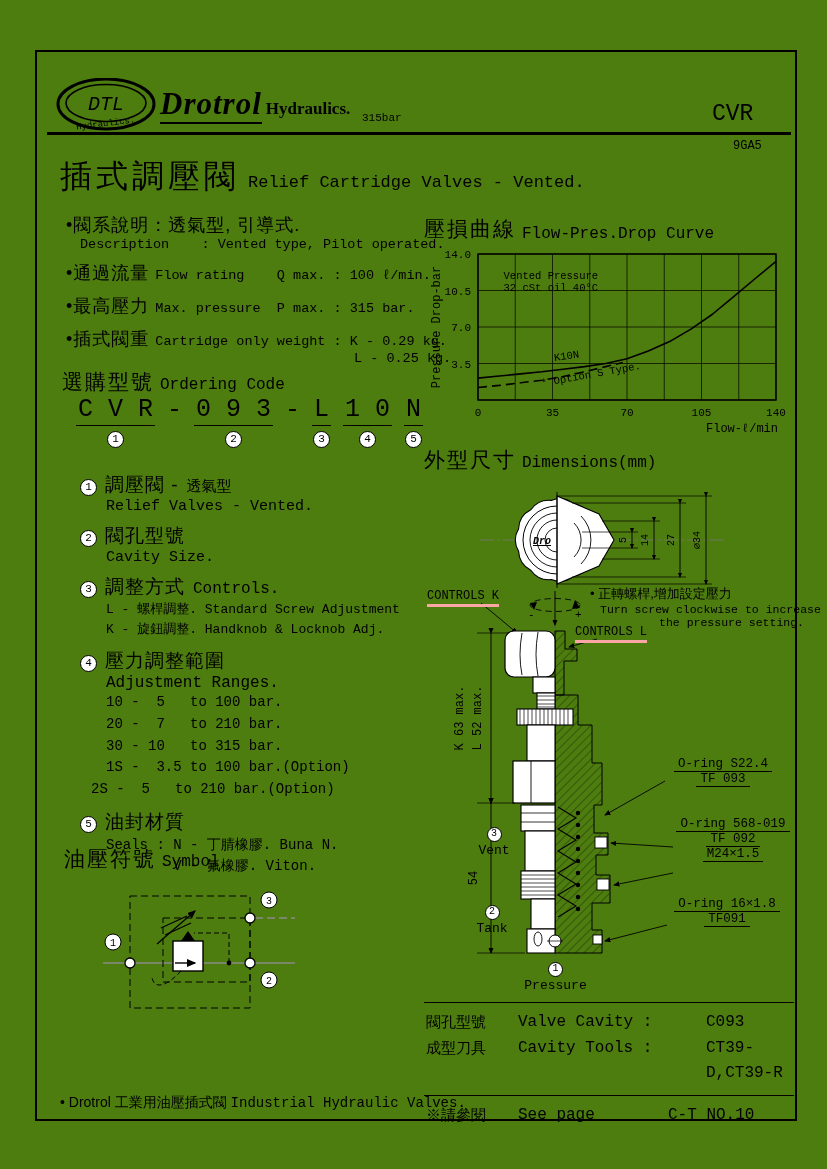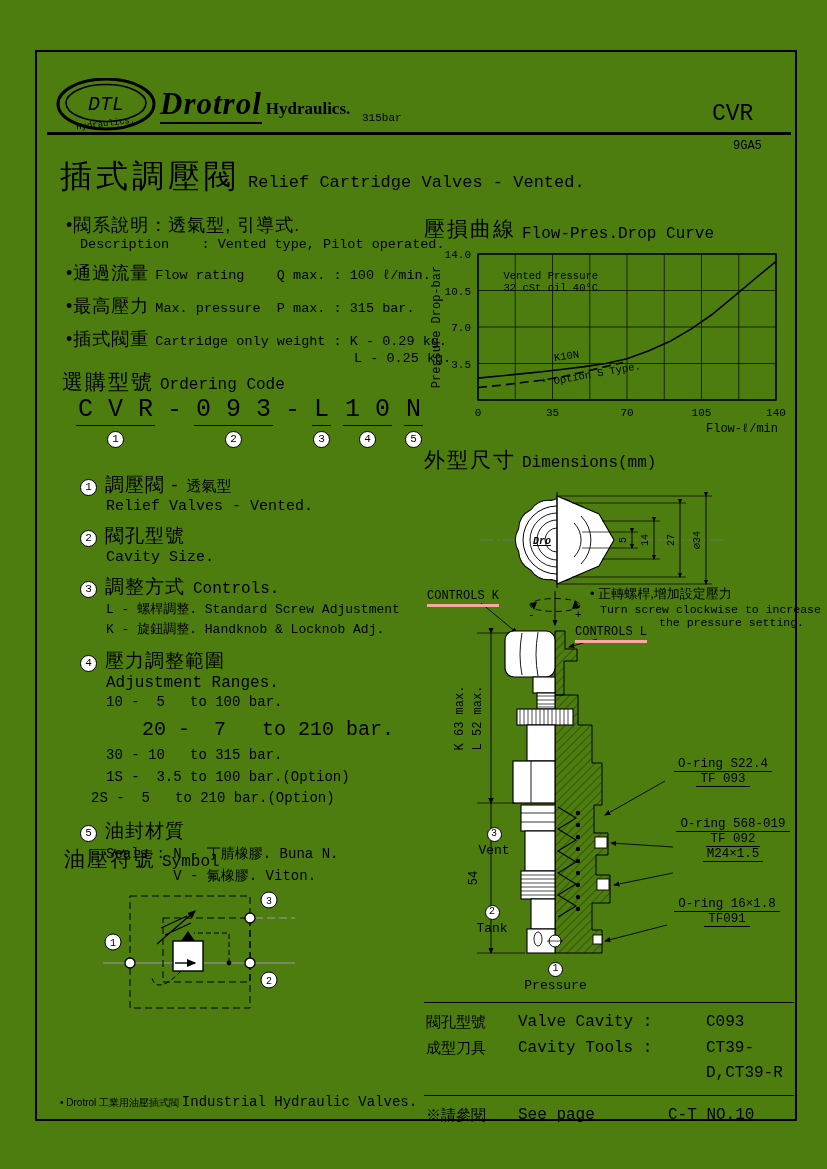--- a/index.html
+++ b/index.html
@@ -56,21 +56,21 @@
   .port-label { text-align:center; font-size:13px; }
   .port-label .circ { margin-bottom:1px; }
   
   .cav-table { border-top:1.5px solid #000; border-bottom:1.5px solid #000; padding:7px 0 8px 2px; }
   .cav-row { display:grid; grid-template-columns:92px 188px auto; font-size:16px; line-height:1.6; }
   .cav-row .zh { font-size:15px; }
   .see-row { display:grid; grid-template-columns:92px 150px auto; font-size:16px; margin-top:10px; padding-left:2px; }
   .see-row .zh { font-size:15px; }
   
   .footer { font-size:14px; }
-  .footer .zh { font-size:10px; }
+  .footer .zh { font-size:14px; }
   svg text { font-family:"Liberation Mono","DejaVu Sans Mono",monospace; }
 </style>
 </head>
 <body>
 
 <div class="page">
   <div class="frame"></div>
 
   <svg class="abs" style="left:55px;top:78px;" width="102" height="54" viewBox="0 0 102 54">
     <ellipse cx="51" cy="26" rx="48" ry="25" fill="none" stroke="#000" stroke-width="3"></ellipse>
@@ -175,21 +175,21 @@
       <div class="item-sub">L - 螺桿調整. Standard Screw Adjustment</div>
       <div class="item-sub">K - 旋鈕調整. Handknob &amp; Locknob Adj.</div>
     </div>
     <div class="item">
       <div class="item-head">
         <span class="circ">4</span>
         <span class="zh item-zh">壓力調整範圍</span>
       </div>
       <div class="item-en" style="font-size:16px;">Adjustment Ranges.</div>
       <div class="item-sub" style="font-size:14px;">10 -  5   to 100 bar.</div>
-      <div class="item-sub" style="font-size:20px;text-align:center;">20 -  7   to 210 bar.</div>
+      <div class="item-sub" style="font-size:14px;">20 -  7   to 210 bar.</div>
       <div class="item-sub" style="font-size:14px;">30 - 10   to 315 bar.</div>
       <div class="item-sub" style="font-size:14px;">1S -  3.5 to 100 bar.(Option)</div>
       <div class="item-sub" style="font-size:14px;margin-left:11px;">2S -  5   to 210 bar.(Option)</div>
     </div>
     <div class="item">
       <div class="item-head">
         <span class="circ">5</span>
         <span class="zh item-zh">油封材質</span>
       </div>
       <div class="item-sub" style="font-size:14px;">Seals : N - 丁腈橡膠. Buna N.</div>

